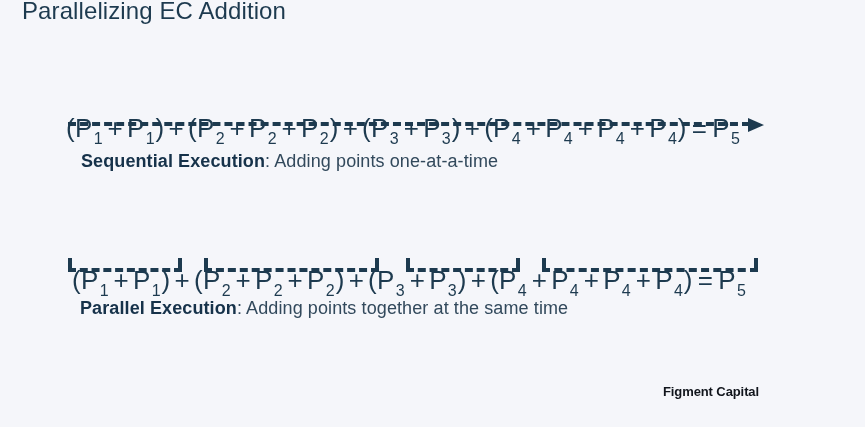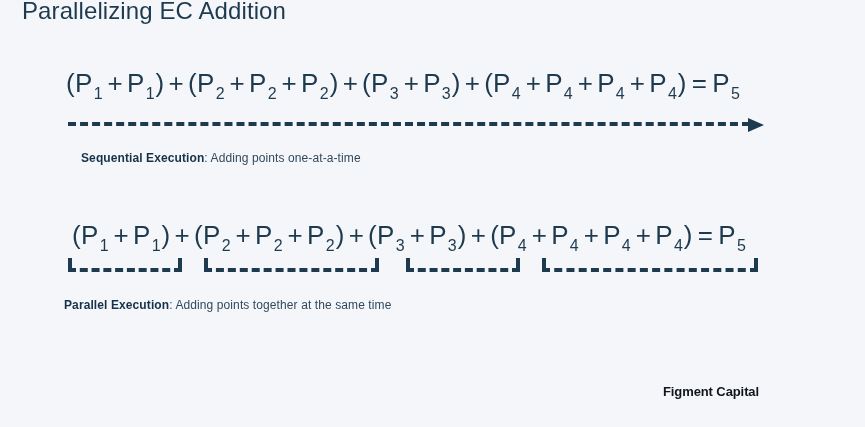--- a/index.html
+++ b/index.html
@@ -31,20 +31,21 @@
     font-weight: 400;
     letter-spacing: 0.1px;
     color: #1d3a4f;
     white-space: nowrap;
   }
 
   
   .eq-block {
     position: absolute;
     white-space: nowrap;
+    margin-top: 45px;
   }
   #seq-block { left: 66px; top: 66px; }
   #par-block { left: 72px; top: 218px; }
 
   .equation {
     font-size: 26px;
     font-weight: 400;
     letter-spacing: 0.3px;
     color: #1d3a4f;
     line-height: 34px;
@@ -104,31 +105,31 @@
     border-left: 4px dashed #1d3a4f;
     border-right: 4px dashed #1d3a4f;
     border-bottom: 4px dashed #1d3a4f;
     border-top: 0;
     box-sizing: border-box;
   }
 
   
   .caption {
     position: absolute;
-    font-size: 12px;
+    font-size: 18px;
     letter-spacing: 0.1px;
     color: #32495c;
     white-space: nowrap;
   }
   .caption b {
     font-weight: 700;
     color: #16324a;
   }
   #seq-caption { left: 81px; top: 151px; }
-  #par-caption { left: 64px; top: 298px; }
+  #par-caption { left: 80px; top: 298px; }
 
   
   .brand {
     position: absolute;
     left: 663px;
     top: 384px;
     font-size: 13px;
     font-weight: 700;
     letter-spacing: -0.1px;
     color: #11151c;

